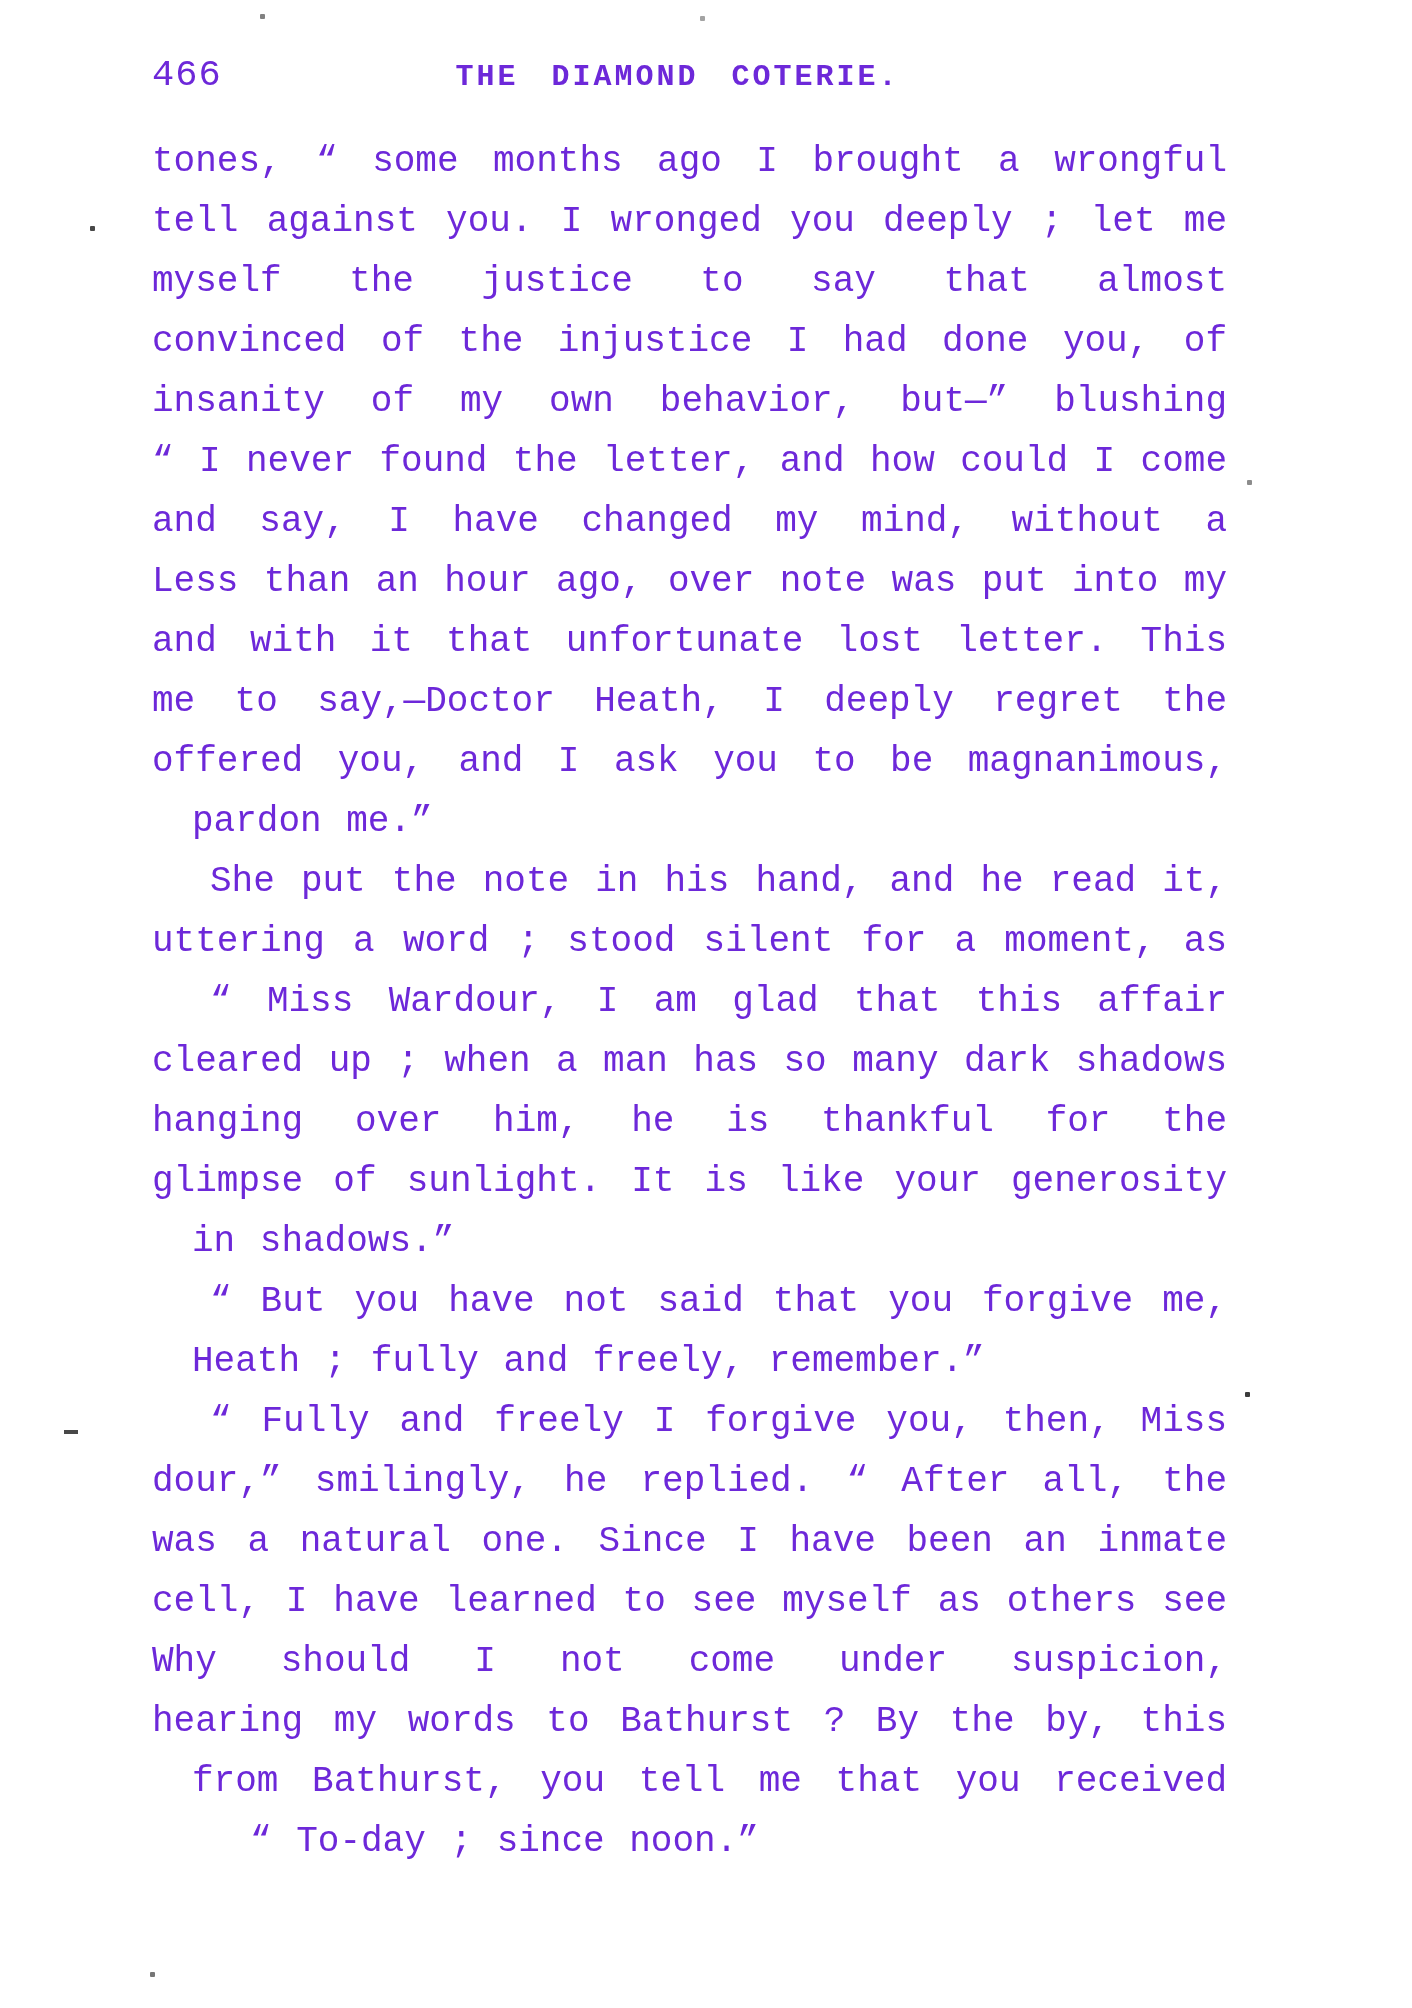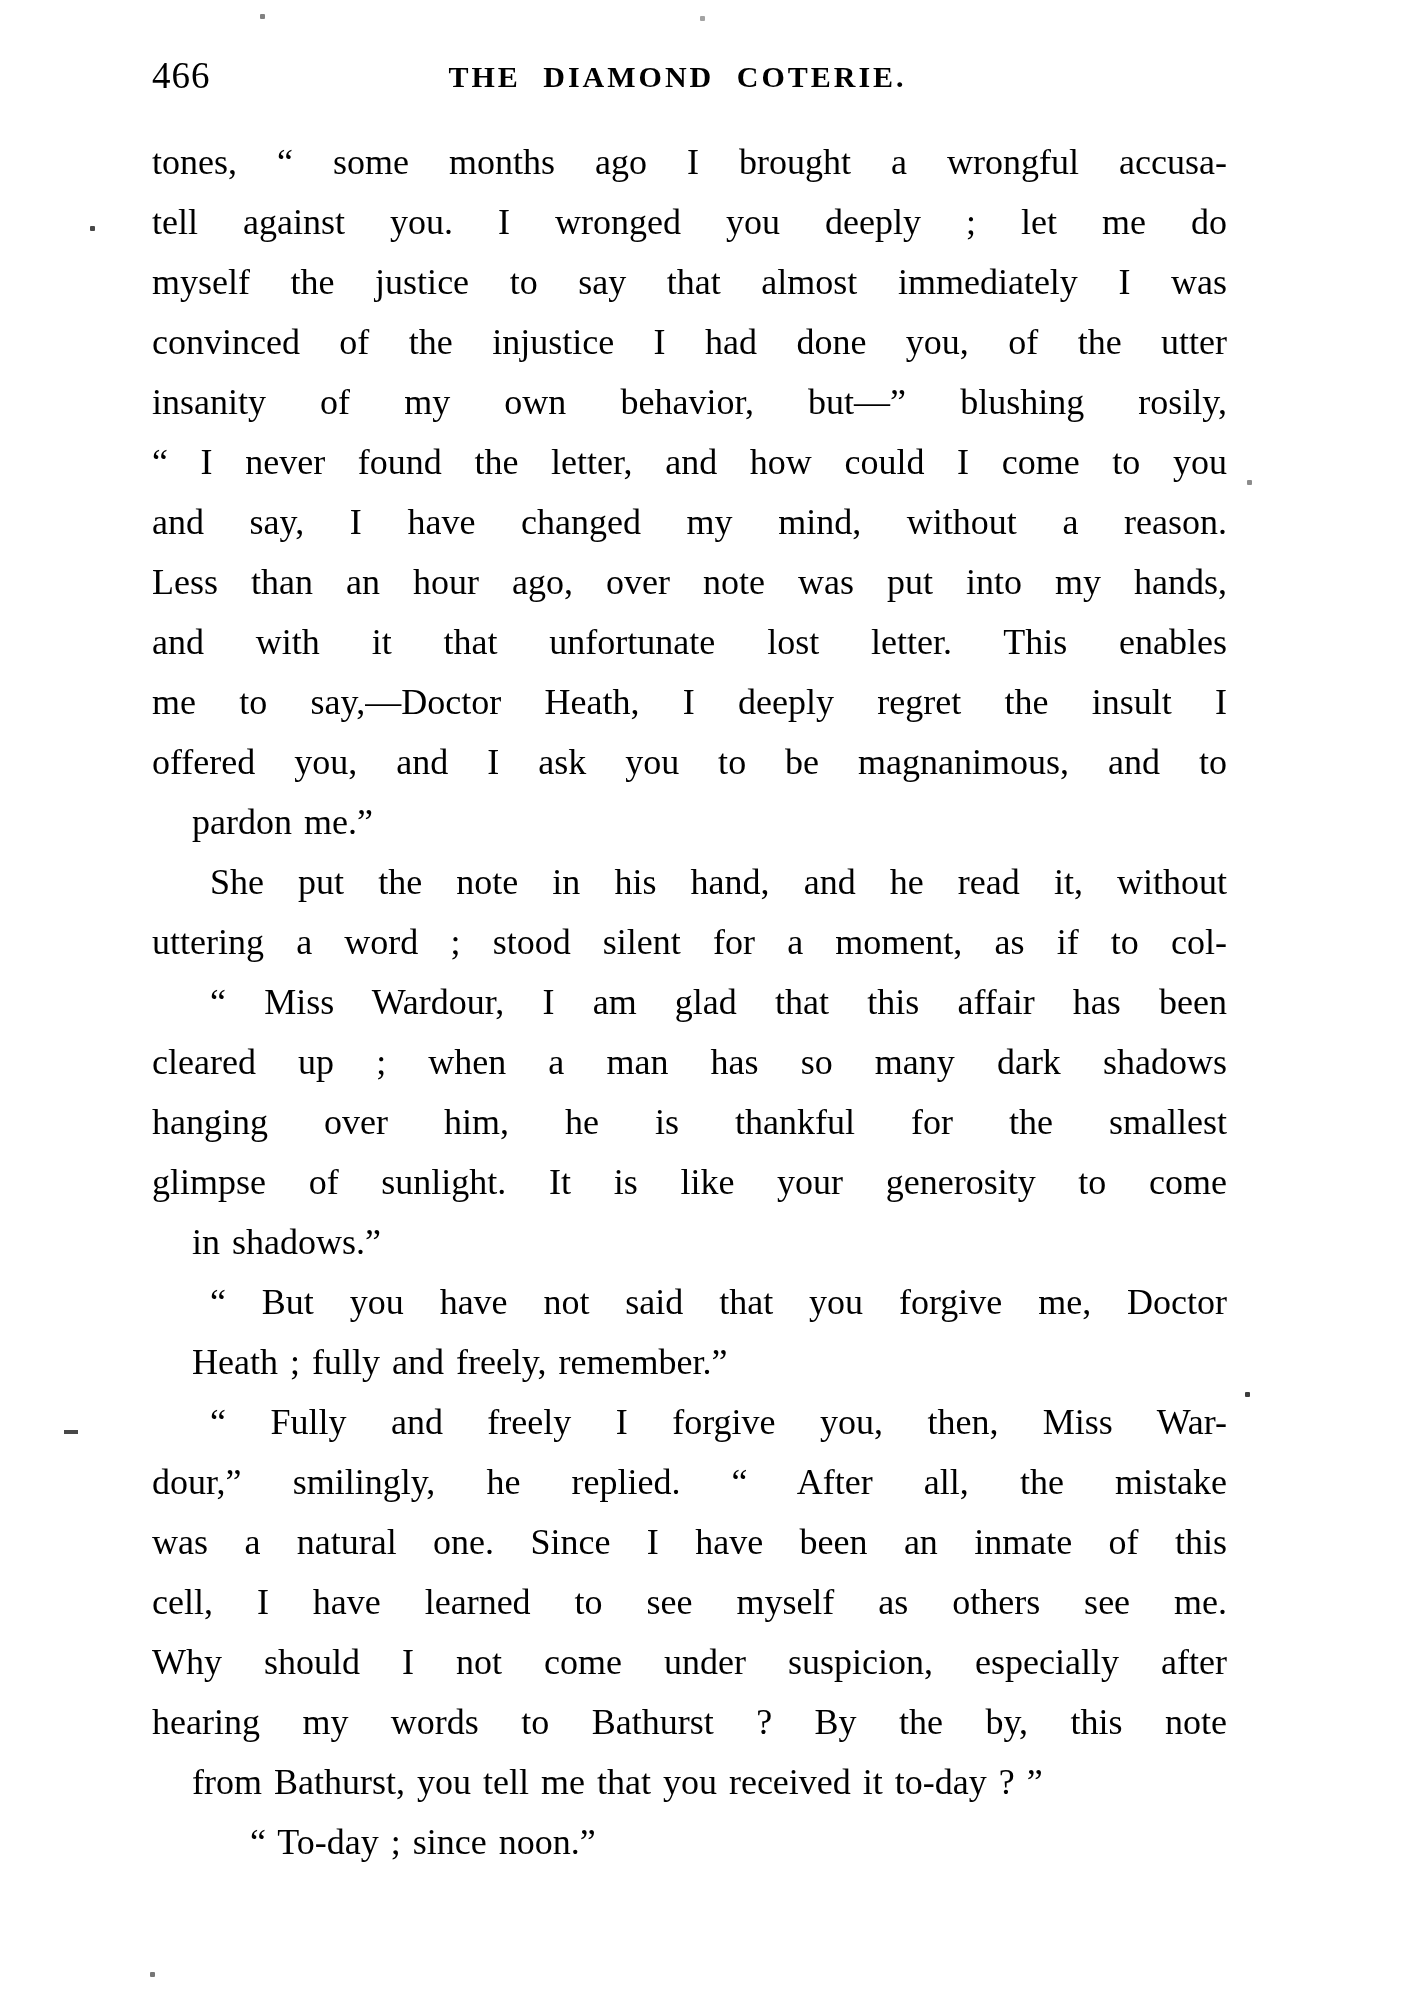--- a/index.html
+++ b/index.html
@@ -5,22 +5,22 @@
   html, body {
     margin: 0;
     padding: 0;
     background: #ffffff;
   }
   .page {
     position: relative;
     width: 1412px;
     height: 2008px;
     background: #ffffff;
-    color: #000000;
-    font-family: Liberation Serif, serif;
+    color: #6d28d9;
+    font-family: Liberation Mono, monospace;
     overflow: hidden;
   }
   .header-num {
     position: absolute;
     left: 152px;
     top: 54px;
     font-size: 37px;
     letter-spacing: 1px;
   }
   .header-title {

